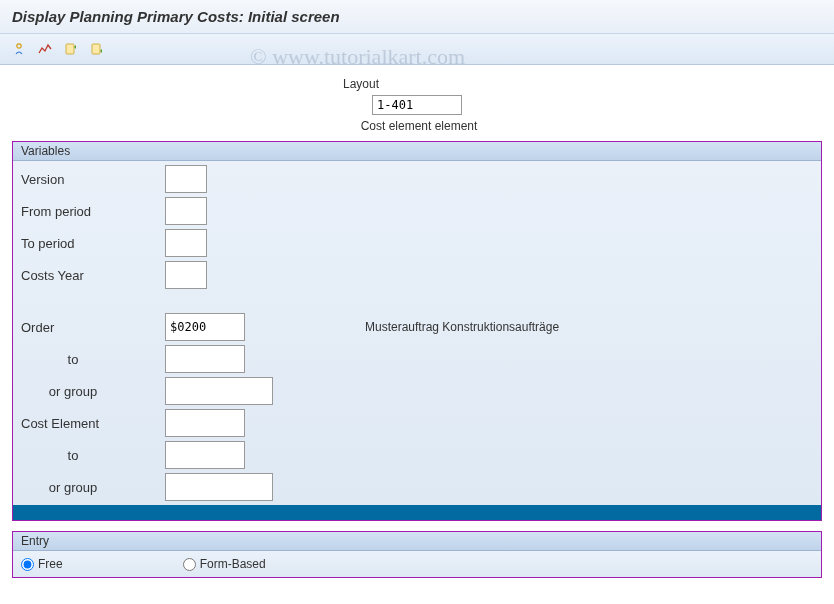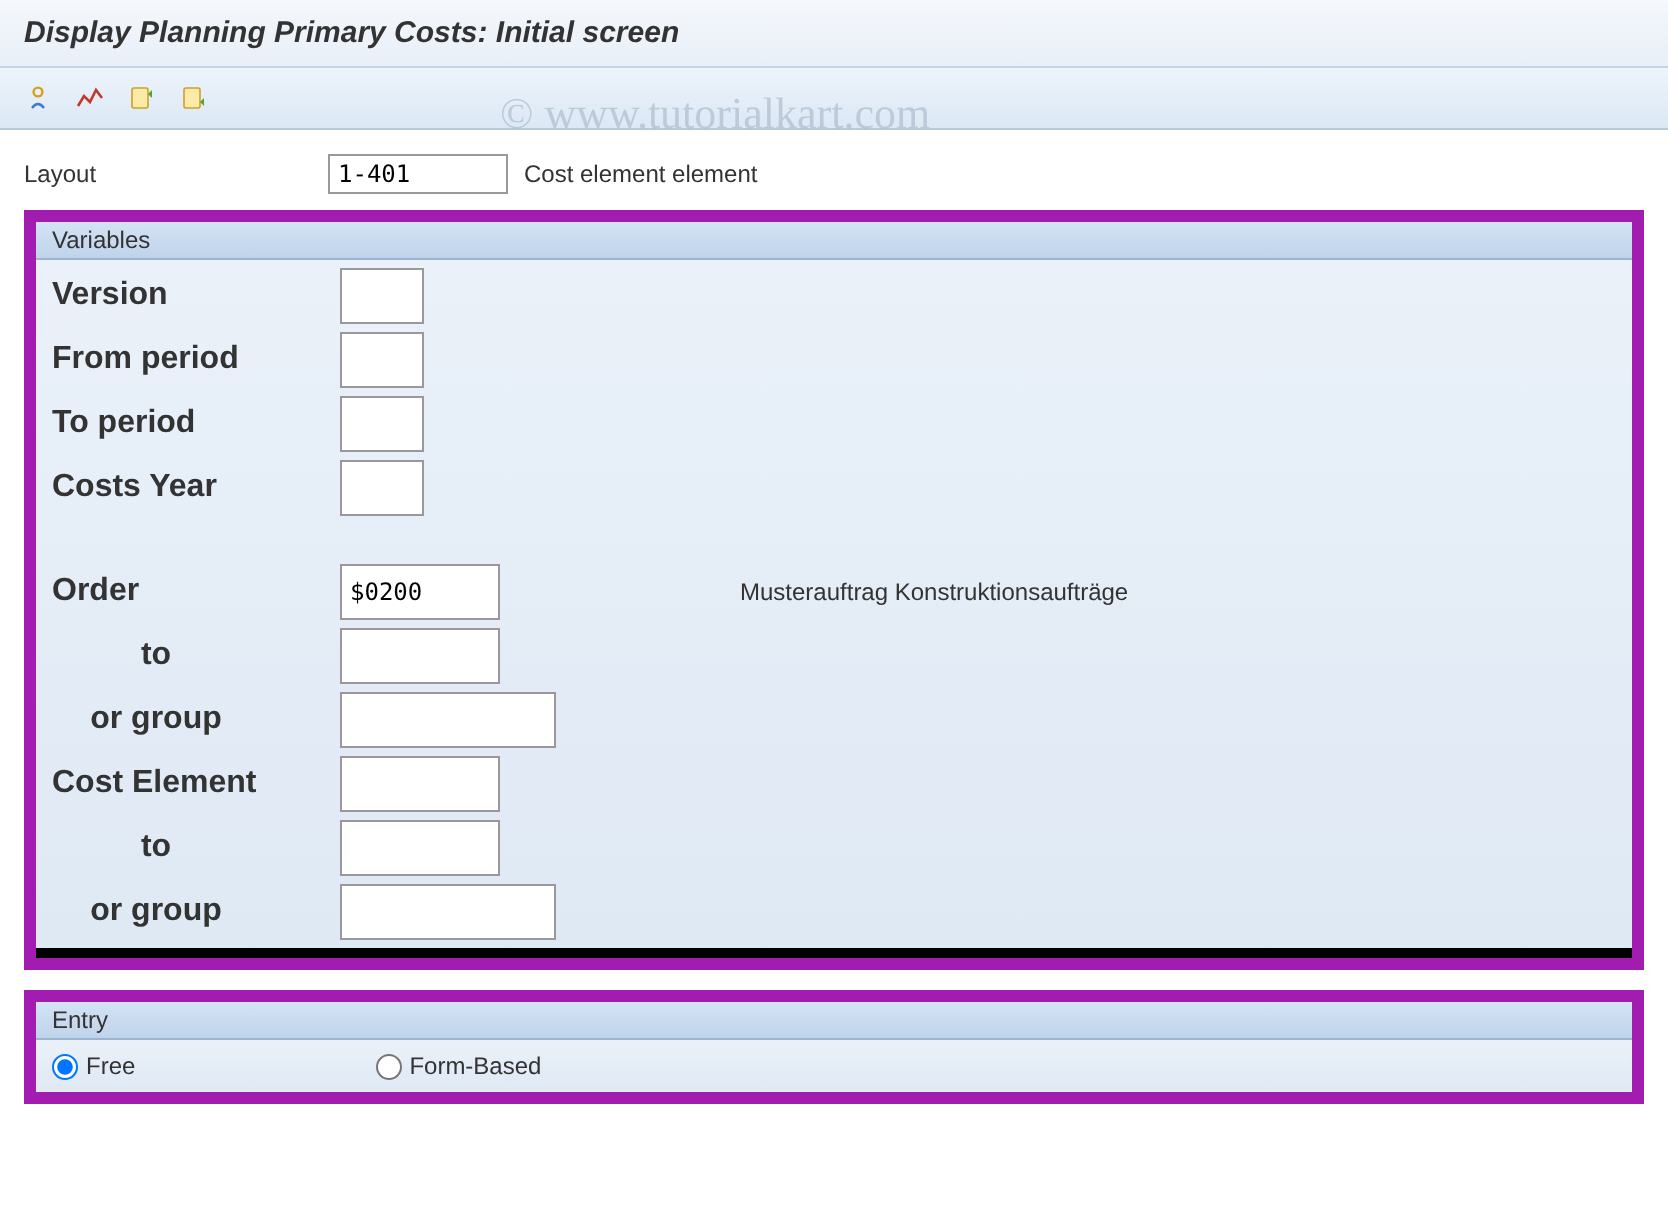--- a/index.html
+++ b/index.html
@@ -40,63 +40,63 @@
       border-radius: 2px;
     }
     .content {
       padding: 12px;
     }
     .layout-row {
       display: flex;
       align-items: center;
       margin-bottom: 8px;
       gap: 4px;
+      flex-direction: column;
     }
     .layout-label {
       width: 148px;
       font-size: 12px;
     }
     .layout-input {
       width: 90px;
       height: 20px;
       border: 1px solid #999;
       padding: 1px 4px;
       font-size: 12px;
       font-family: monospace;
     }
     .layout-desc {
       margin-left: 4px;
       font-size: 12px;
     }
     .panel {
-      border: 6px solid #a21caf;
+      border: 1px solid #a21caf;
       margin-bottom: 10px;
-      background: #000000;
+      background: #0369a1;
     }
     .panel-header {
       background: linear-gradient(to bottom, #d4e3f4 0%, #bfd3ea 100%);
       border-bottom: 1px solid #9db4d0;
       padding: 2px 8px;
       font-size: 12px;
       color: #333;
     }
     .panel-body {
       padding: 2px 0;
       background: linear-gradient(to bottom, #eaf1f9 0%, #dfe9f4 100%);
     }
     .field-row {
       display: flex;
       align-items: center;
       padding: 2px 8px;
       min-height: 24px;
     }
     .field-label {
       width: 144px;
-      font-size: 16px;
-      font-weight: bold;
+      font-size: 13px;
     }
     .field-label.sub {
       text-align: center;
       padding-right: 40px;
     }
     .field-input {
       height: 28px;
       border: 1px solid #999;
       padding: 1px 4px;
       font-size: 12px;

